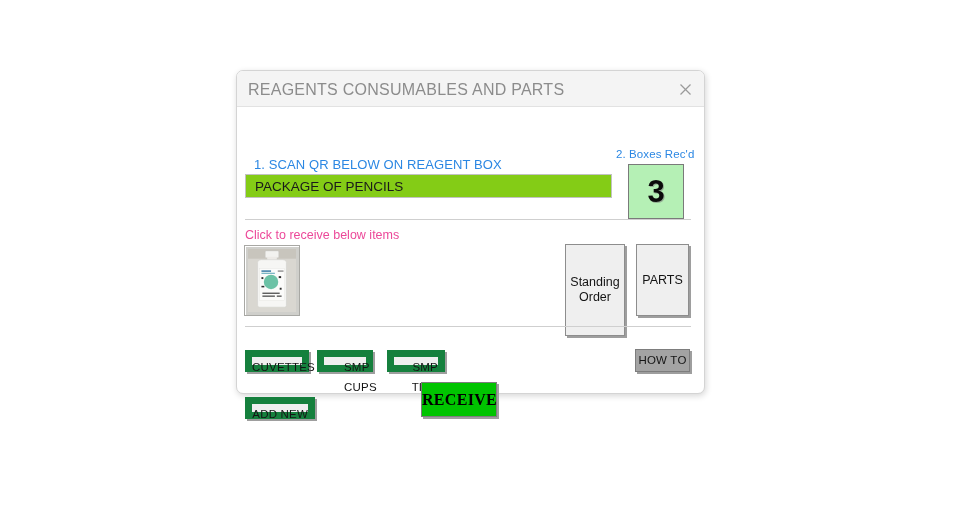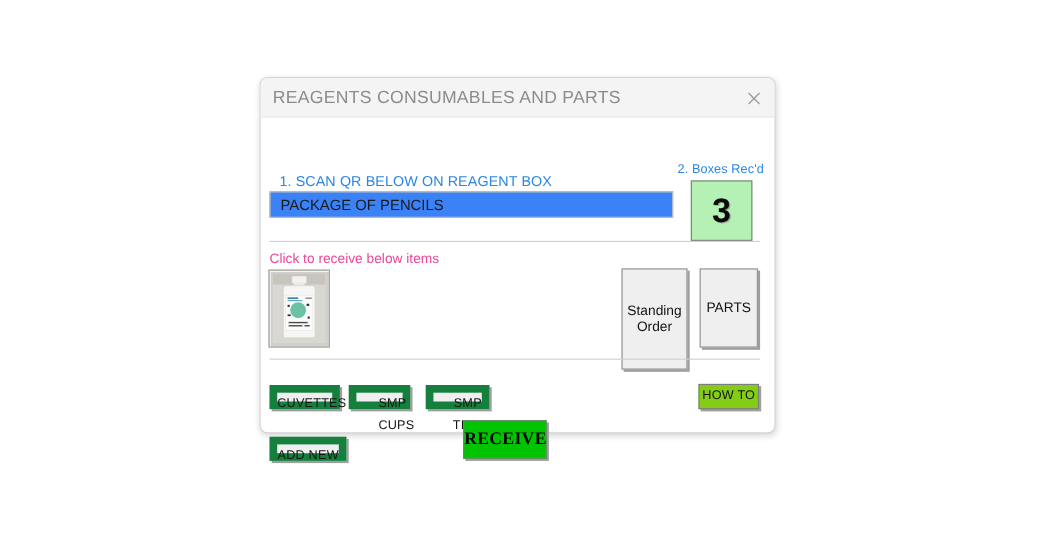--- a/index.html
+++ b/index.html
@@ -76,21 +76,21 @@
   #boxes-label { left: 379px; top: 41px; font-size: 11.5px; }
 
   
   #scan-input {
     position: absolute;
     left: 8px;
     top: 67px;
     width: 367px;
     height: 24px;
     border: 1px solid #c2c2c2;
-    background: #3b82f6;
+    background: #84cc16;
     box-sizing: border-box;
     font-family: "Liberation Sans", sans-serif;
     font-size: 13.5px;
     color: #1a1a1a;
     padding: 0 0 0 9px;
     outline: none;
   }
 
   
   #boxes-box {
@@ -192,21 +192,21 @@
   #btn-smpcups  { left: 80px;  top: 243px; width: 56px; padding-left: 20px; }
   #btn-smptips  { left: 150px; top: 243px; width: 58px; }
   #btn-addnew   { left: 8px;   top: 290px; width: 70px; }
 
   #btn-howto {
     position: absolute;
     left: 398px;
     top: 242px;
     width: 55px;
     height: 23px;
-    background: #84cc16;
+    background: #a3a3a3;
     border: 1px solid #7d7d7d;
     box-shadow: 2px 2px 0 #9e9e9e;
     box-sizing: border-box;
     cursor: pointer;
     color: #141414;
     font-size: 11.5px;
     line-height: 21px;
     text-align: center;
     letter-spacing: 0.2px;
   }

